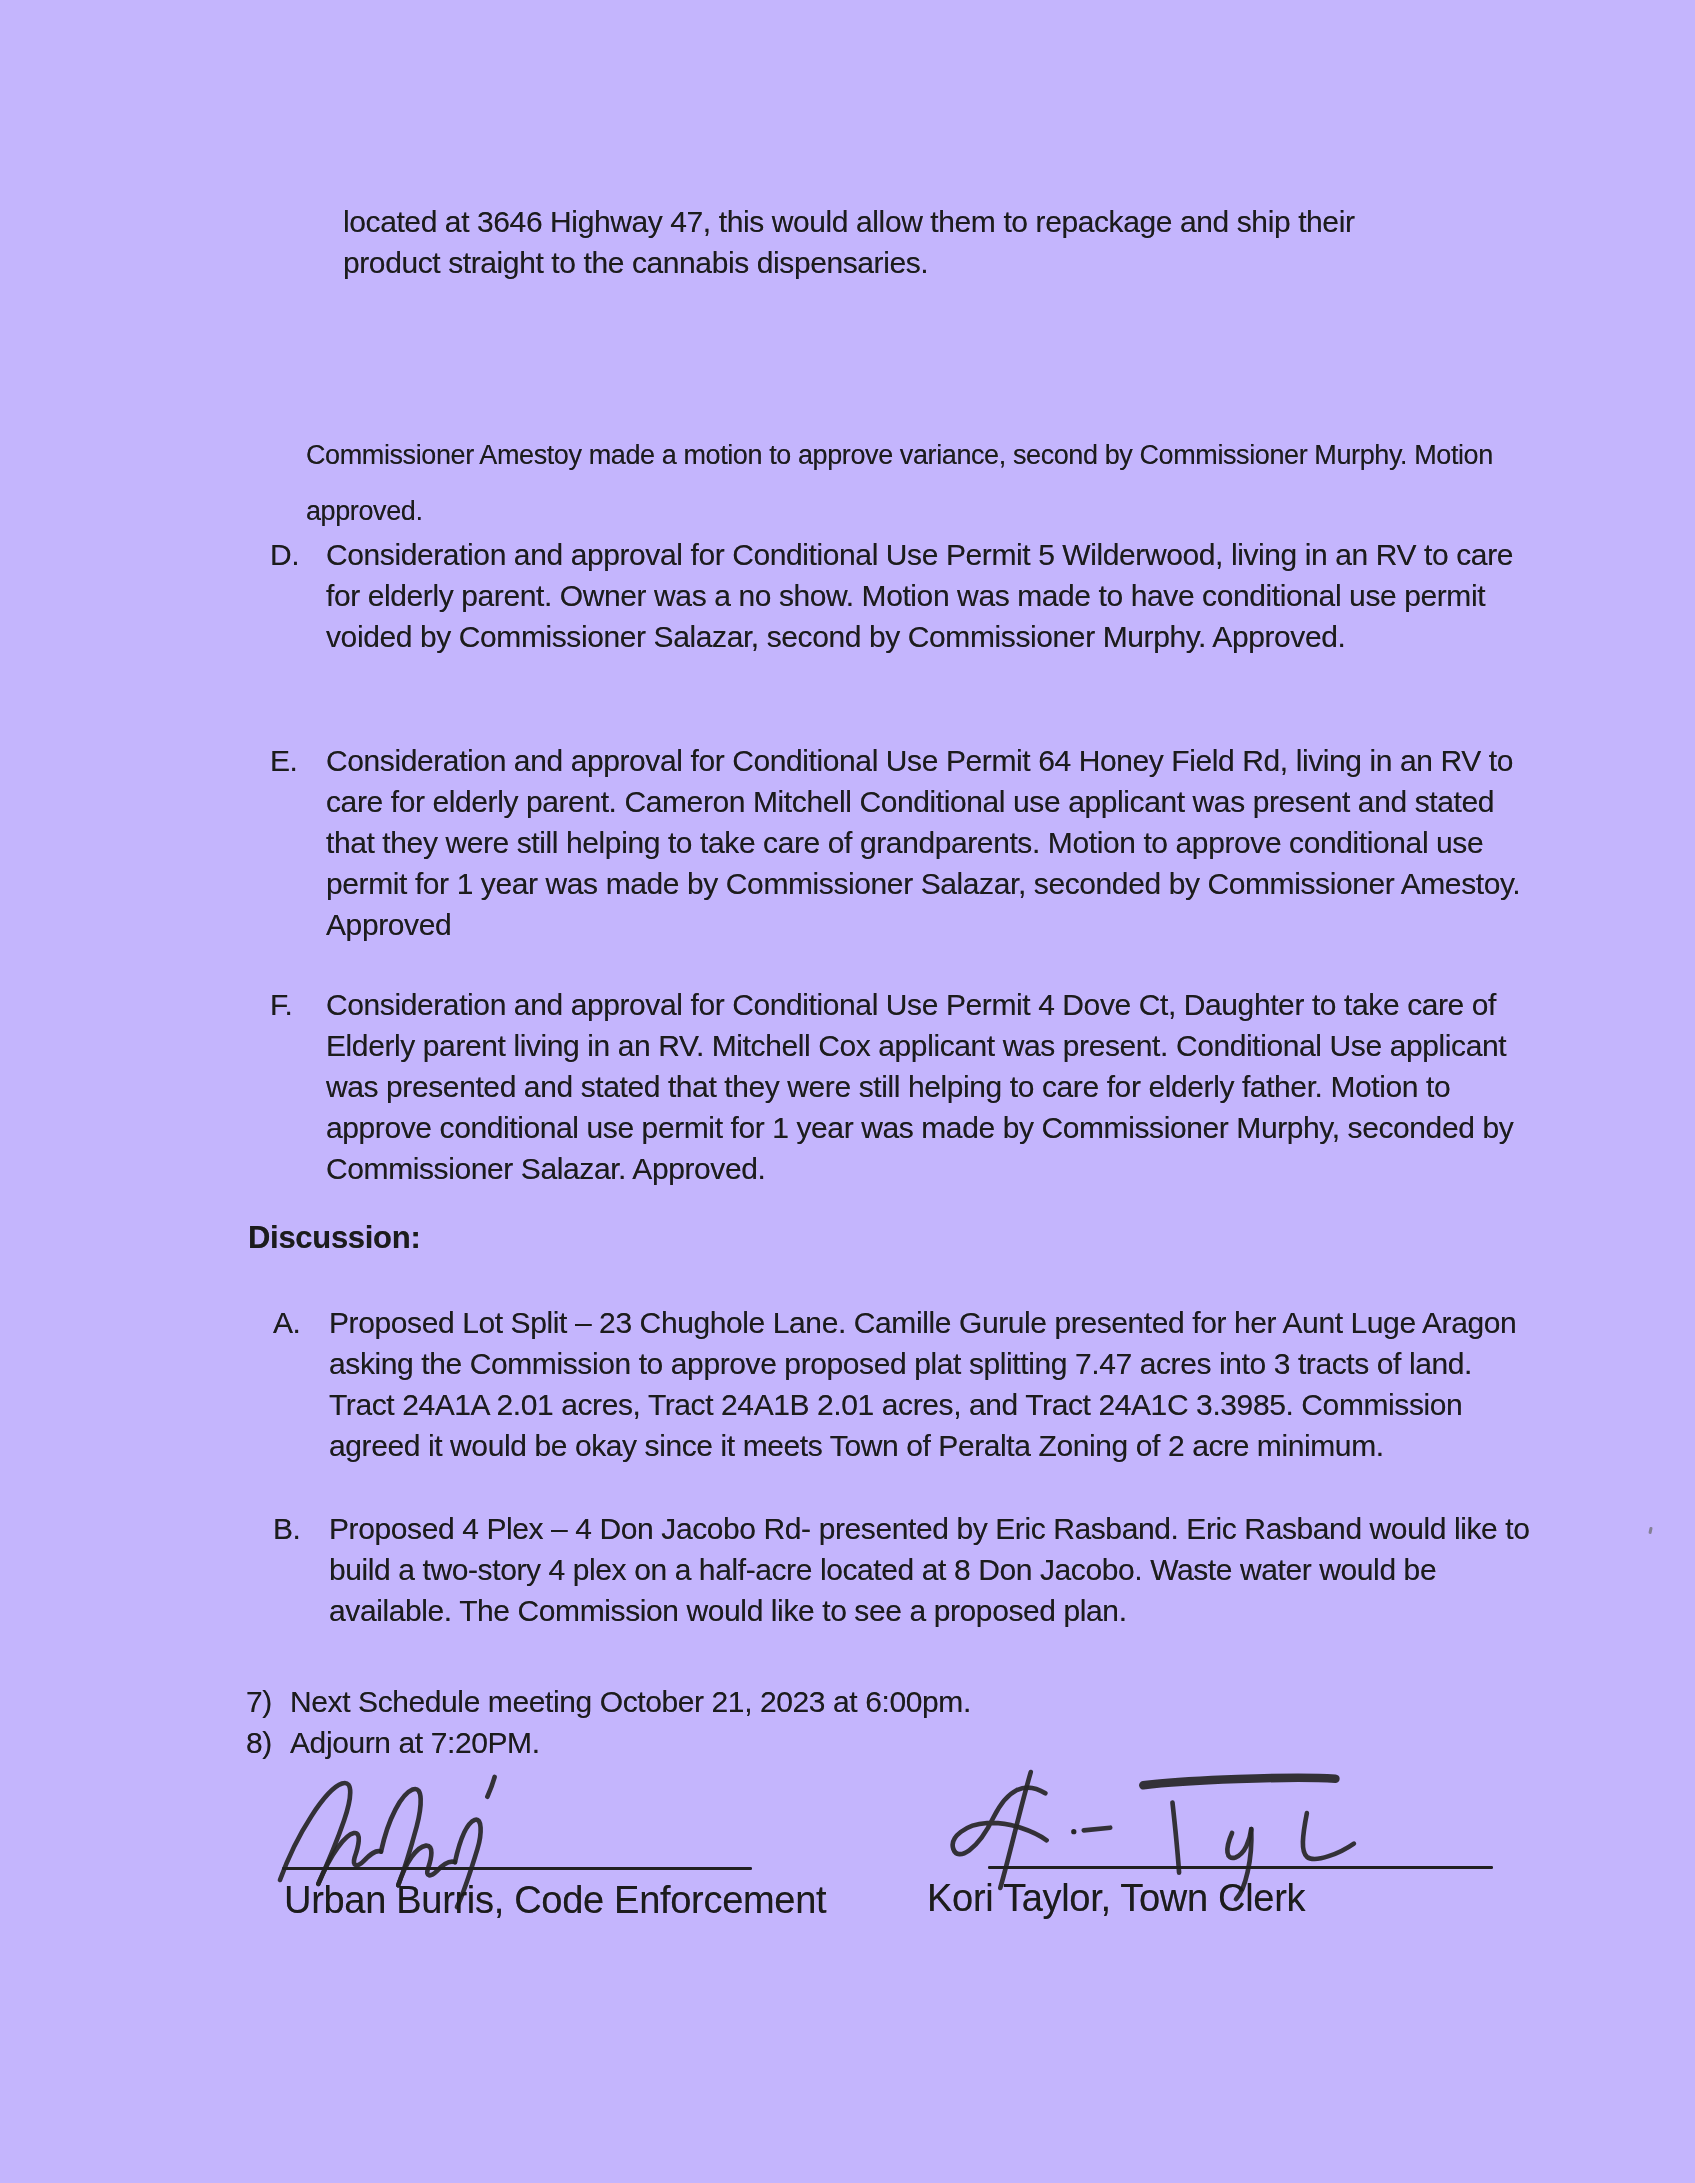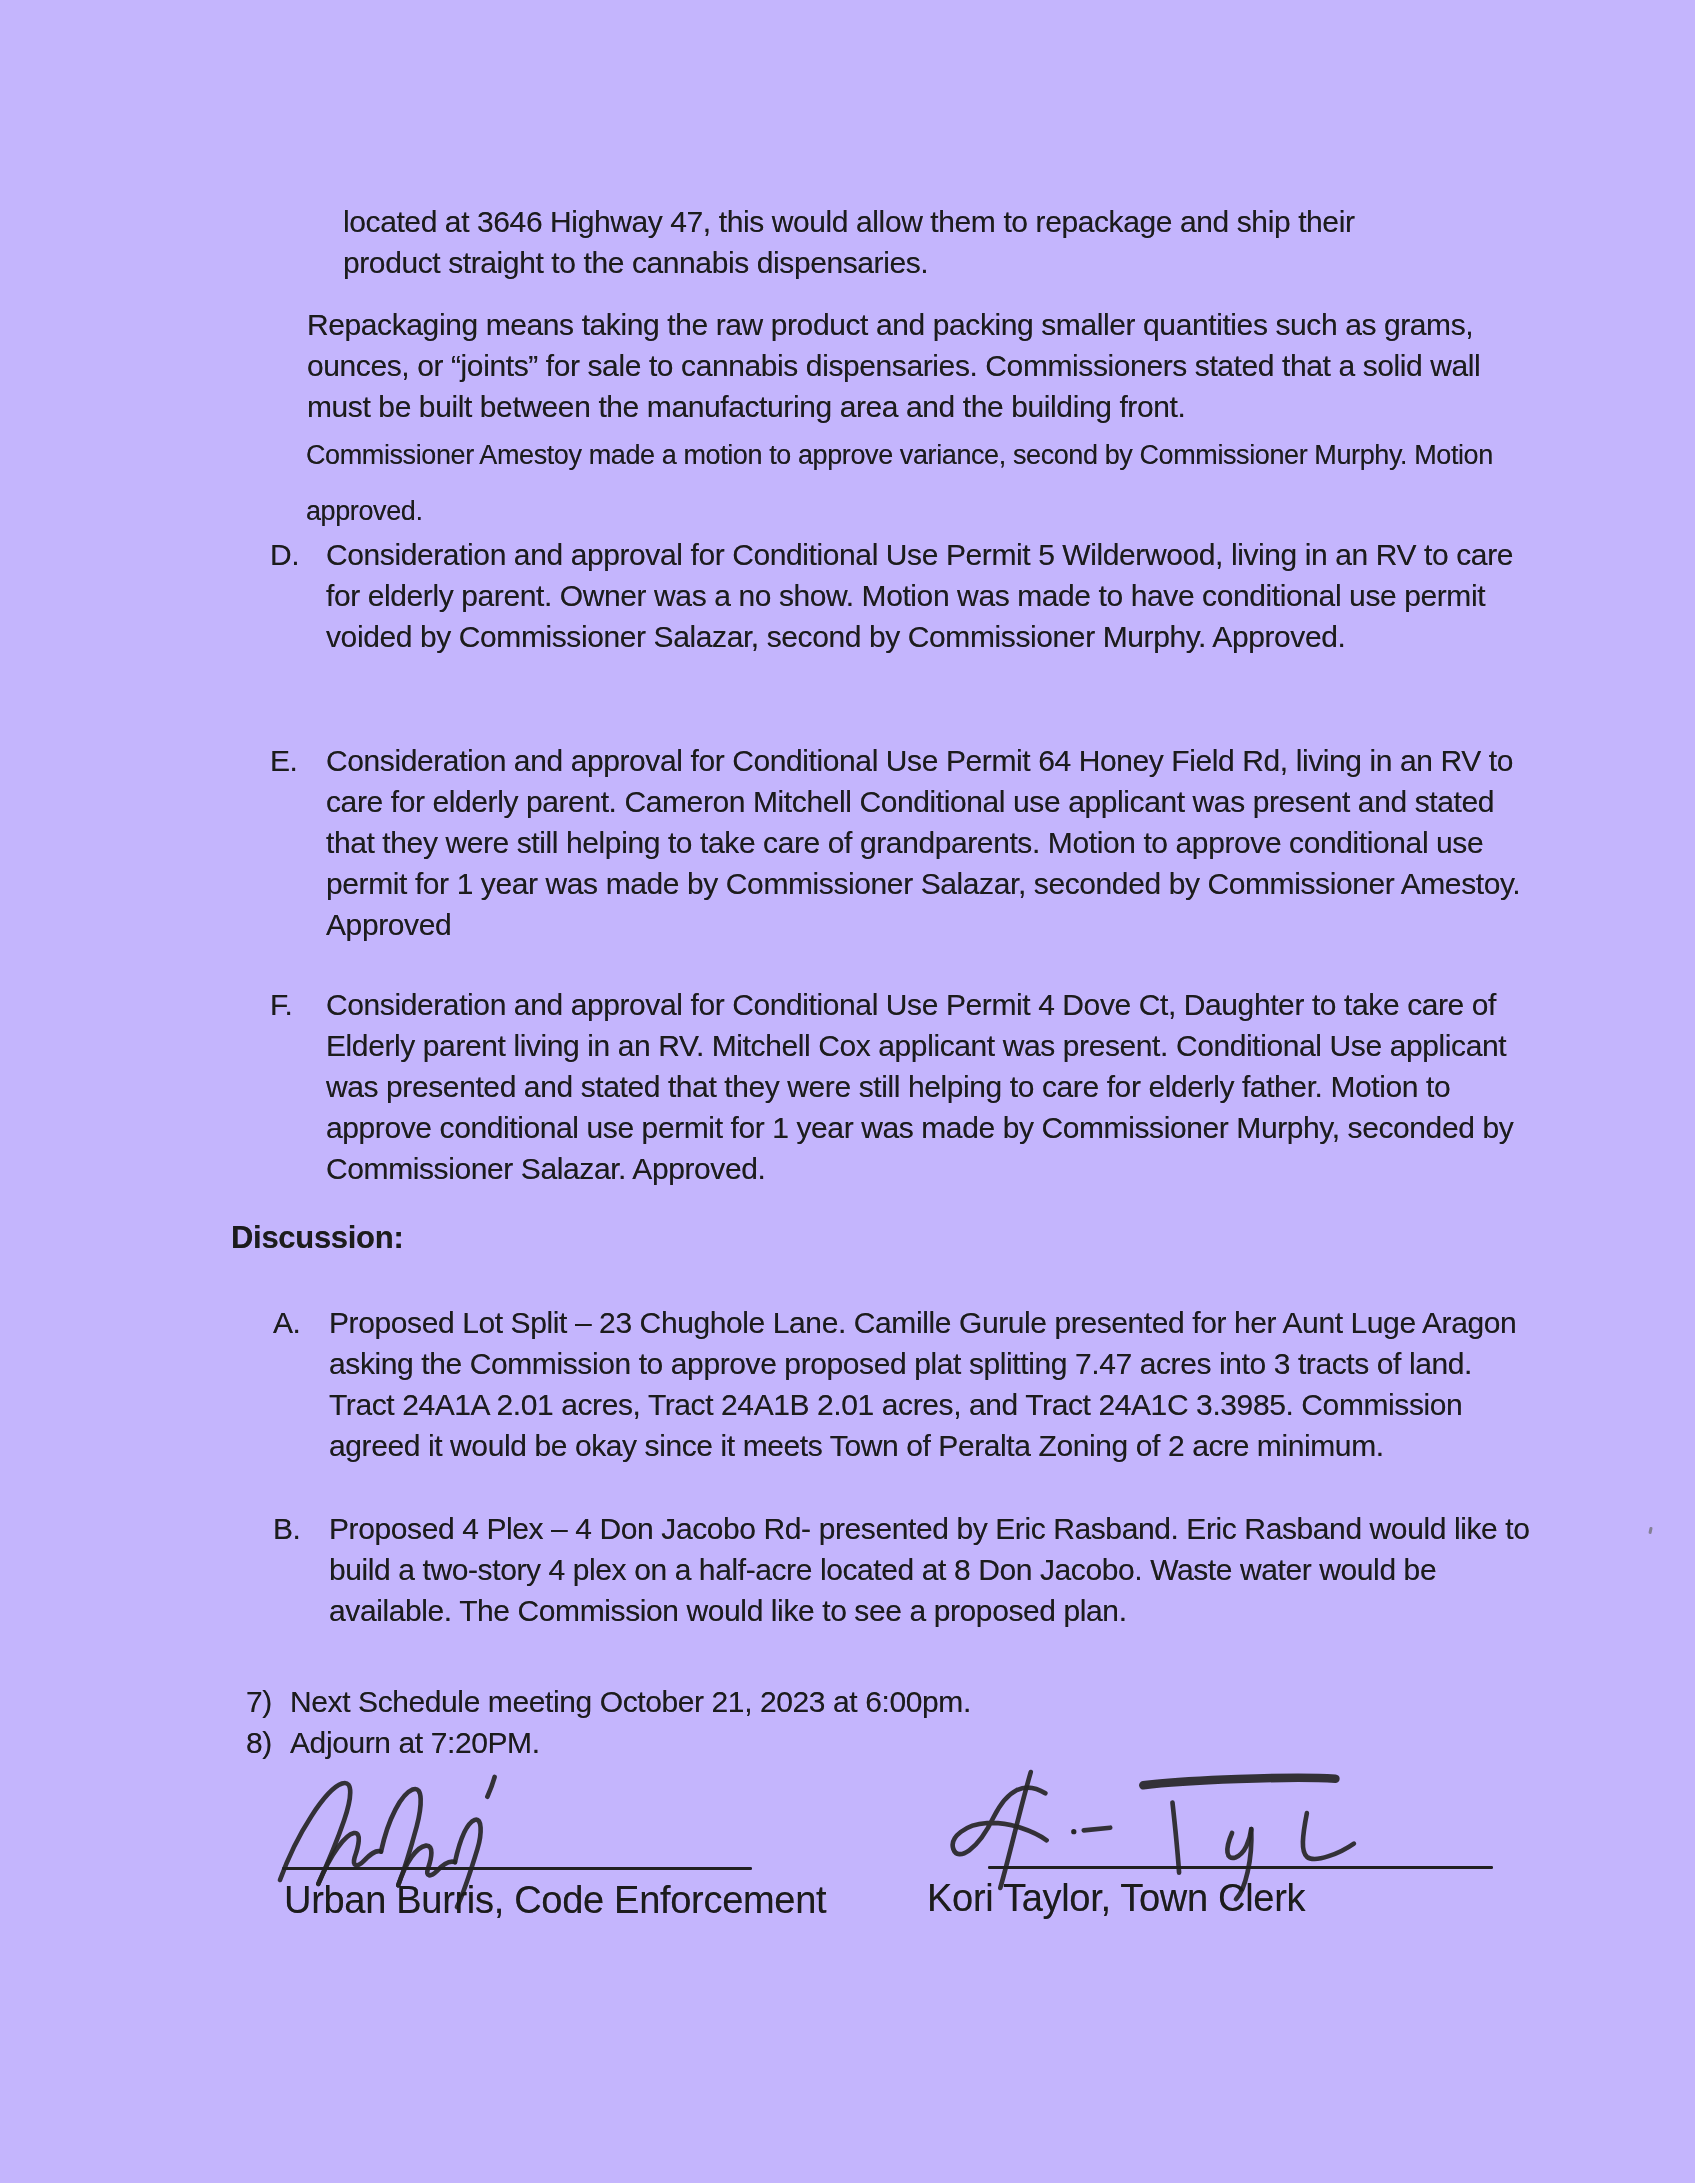--- a/index.html
+++ b/index.html
@@ -23,21 +23,21 @@
   .motion-note { top: 427px;  left: 306px; width: 1192px; font-size: 27px; line-height: 56px; }
 
   .item { position: absolute; display: flex; align-items: flex-start; }
   .item .marker { flex: 0 0 56px; }
   .item .itext  { flex: 1 1 auto; }
   .item-d { top: 534px;  left: 270px; width: 1253px; }
   .item-e { top: 740px; left: 270px; width: 1253px; }
   .item-f { top: 984px; left: 270px; width: 1253px; }
 
   .discussion-heading {
-    position: absolute; top: 1217px; left: 231px; margin: 0;
+    position: absolute; top: 1217px; left: 248px; margin: 0;
     font-size: 31px; font-weight: 700; letter-spacing: -0.3px;
   }
 
   .item-a { top: 1302px; left: 273px; width: 1259px; }
   .item-b { top: 1508px; left: 273px; width: 1259px; }
 
   .closing .marker { flex: 0 0 44px; }
   .item-7 { top: 1681px; left: 246px; width: 1272px; }
   .item-8 { top: 1722px; left: 246px; width: 1272px; }
 
@@ -58,21 +58,20 @@
     border-radius: 1.3px; transform: rotate(12deg); opacity: 0.7;
   }
 </style>
 </head>
 <body>
 
 <div class="page">
 
   <p class="para cont-para">located at 3646 Highway 47, this would allow them to repackage and ship their product straight to the cannabis dispensaries.</p>
 
-  <p class="para repack-para">Repackaging means taking the raw product and packing smaller quantities such as grams, ounces, or “joints” for sale to cannabis dispensaries.  Commissioners stated that a solid wall must be built between the manufacturing area and the building front.</p>
 
   <p class="para motion-note">Commissioner Amestoy made a motion to approve variance, second by Commissioner Murphy. Motion approved.</p>
 
   <div class="item item-d">
     <span class="marker">D.</span>
     <span class="itext">Consideration and approval for Conditional Use Permit 5 Wilderwood, living in an RV to care for elderly parent. Owner was a no show.  Motion was made to have conditional use permit voided by Commissioner Salazar, second by Commissioner Murphy. Approved.</span>
   </div>
 
   <div class="item item-e">
     <span class="marker">E.</span>

